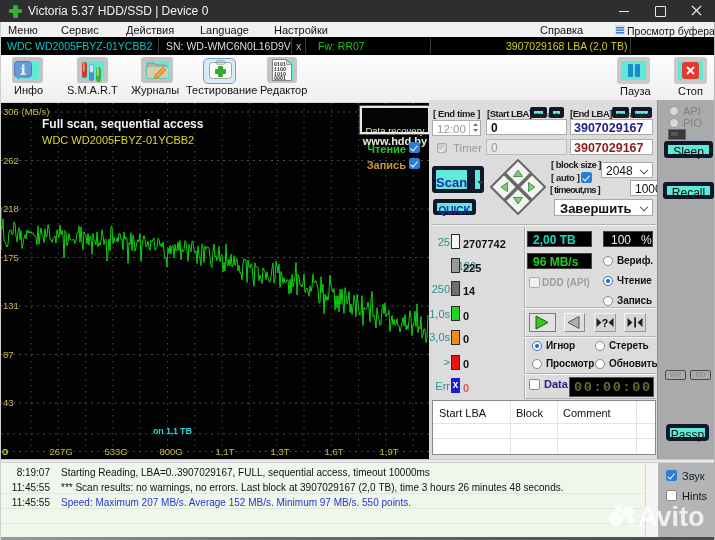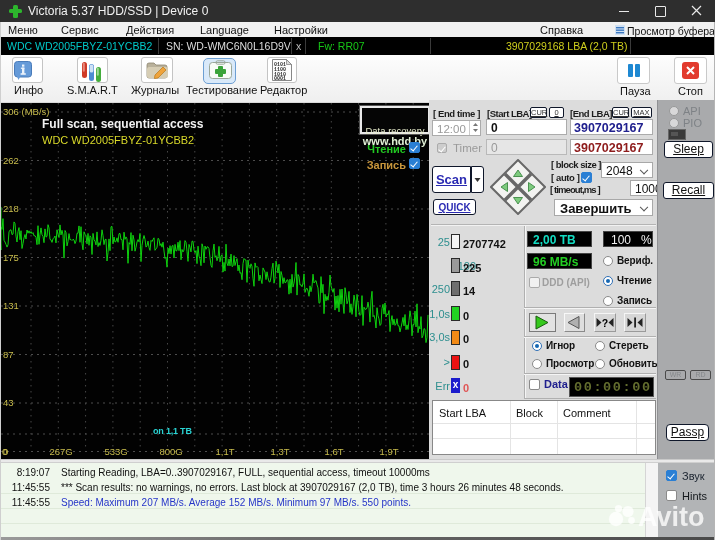--- a/index.html
+++ b/index.html
@@ -1,17 +1,17 @@
 <!DOCTYPE html>
 <html><head><meta charset="utf-8">
 <style>
 html,body{margin:0;padding:0;background:#fff;}
 body{width:715px;height:540px;position:relative;overflow:hidden;font-family:"Liberation Sans",sans-serif;-webkit-font-smoothing:antialiased;}
 .abs{position:absolute;}
-.btn{position:absolute;background:#ffffff;border:1px solid #0f172a;border-radius:3px;box-sizing:border-box;text-align:center;text-decoration:underline;}
+.btn{position:absolute;background:#5eead4;border:4px solid #0f172a;border-radius:3px;box-sizing:border-box;text-align:center;}
 .lbl{position:absolute;white-space:nowrap;}
 .lcd{position:absolute;background:#000;box-sizing:border-box;border:1px solid #444;font-weight:bold;}
 .radio{position:absolute;width:10px;height:10px;border-radius:50%;background:#fff;border:1px solid #8a8a8a;box-sizing:border-box;}
 .radio.sel{border:1px solid #2f6fb5;}
 .radio.sel::after{content:"";position:absolute;left:2px;top:2px;width:4px;height:4px;border-radius:50%;background:#1567b3;}
 .chk{position:absolute;width:10px;height:10px;background:#fff;border:1px solid #8a8a8a;border-radius:2px;box-sizing:border-box;}
 .chk.on{background:#2a7fd4;border-color:#2a7fd4;}
 .chk.on::after{content:"";position:absolute;left:2.2px;top:0.6px;width:3px;height:6px;border:solid #fff;border-width:0 1.6px 1.6px 0;transform:rotate(40deg);}
 .combo{position:absolute;background:#fff;border:1px solid #a8a8a8;box-sizing:border-box;}
 .combo::after{content:"";position:absolute;right:5px;top:40%;width:5px;height:5px;border:solid #555;border-width:0 1.5px 1.5px 0;transform:translateY(-30%) rotate(45deg);}

